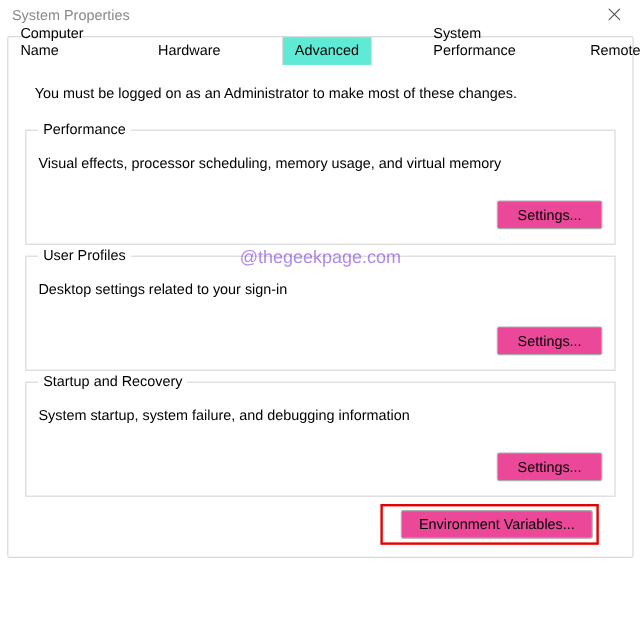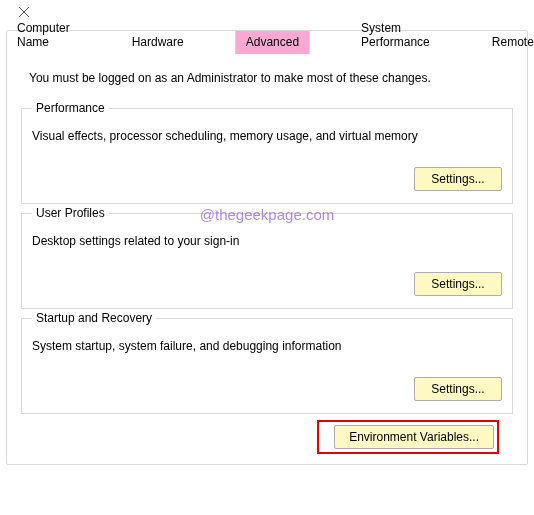--- a/index.html
+++ b/index.html
@@ -46,21 +46,21 @@
       color: #000;
       cursor: pointer;
       border: 1px solid transparent;
       position: relative;
       top: 1px;
       background: transparent;
     }
     .tab.active {
       border: 1px solid #d9d9d9;
       border-bottom: 1px solid #fff;
-      background: #f9a8d4;
+      background: #5eead4;
       border-radius: 2px 2px 0 0;
     }
 
     .content {
       padding: 14px 14px 10px 14px;
     }
     .intro {
       margin: 4px 0 16px 8px;
       font-size: 12px;
     }
@@ -82,21 +82,21 @@
     }
     .btn-row {
       display: flex;
       justify-content: flex-end;
       margin-bottom: 2px;
     }
     .win-btn {
       min-width: 88px;
       padding: 4px 14px;
       font-size: 12px;
-      background: #fef9c3;
+      background: #ec4899;
       border: 1px solid #adadad;
       border-radius: 2px;
       cursor: pointer;
       color: #000;
     }
 
     .env-row {
       display: flex;
       justify-content: flex-end;
       padding: 4px 14px 0 0;
@@ -119,20 +119,21 @@
       font-size: 15px;
       color: #6d28d9;
       opacity: 0.55;
       pointer-events: none;
     }
   </style>
 </head>
 <body>
 
 <div class="titlebar">
+  <span class="title">System Properties</span>
   <span class="close-btn">
     <svg width="10" height="10" viewBox="0 0 10 10">
         <line x1="0" y1="0" x2="10" y2="10" stroke-width="1"></line>
         <line x1="10" y1="0" x2="0" y2="10" stroke-width="1"></line>
       </svg>
   </span>
 </div>
 
 <div class="tabs-wrap">
   <div class="tab-row">

